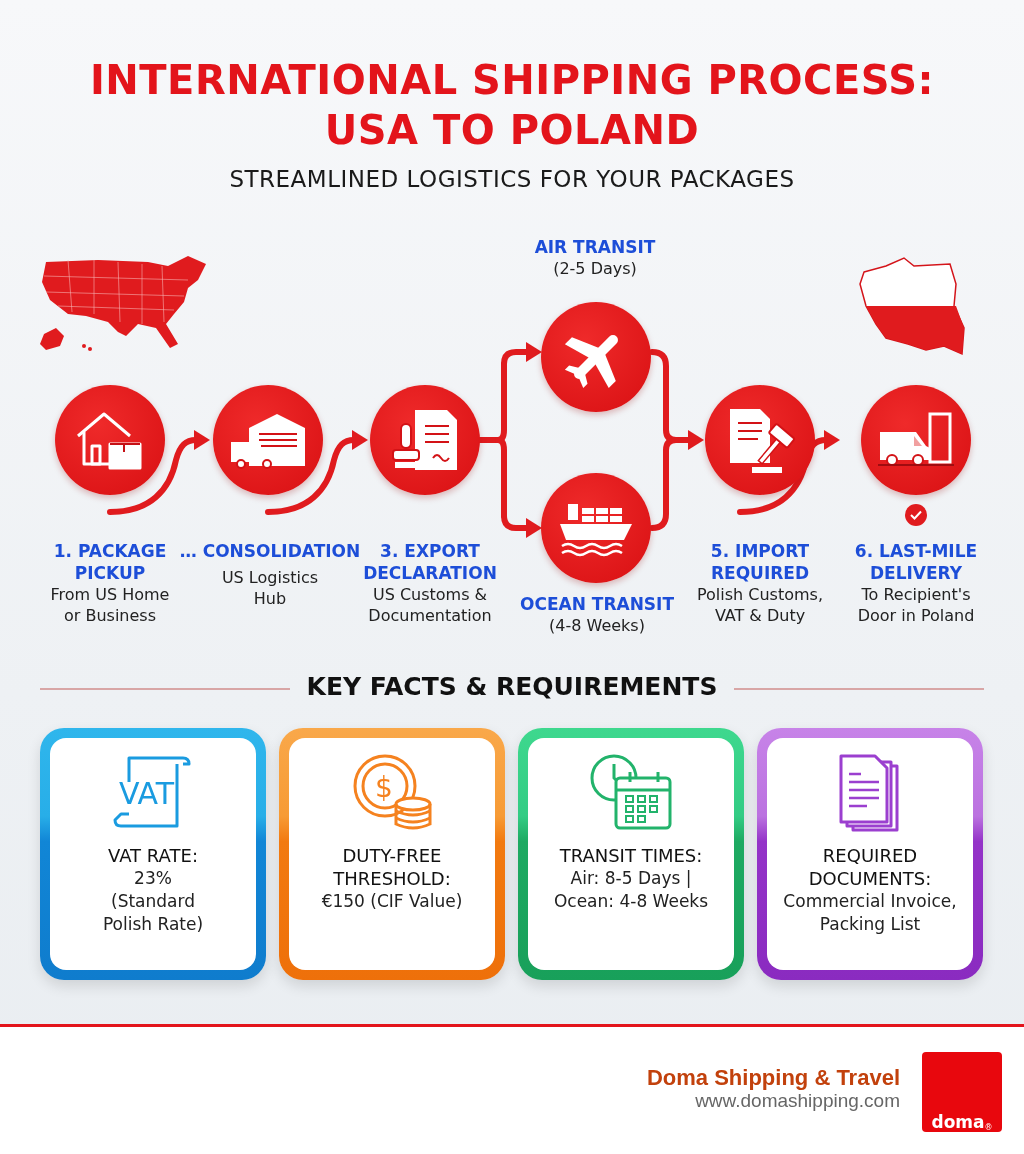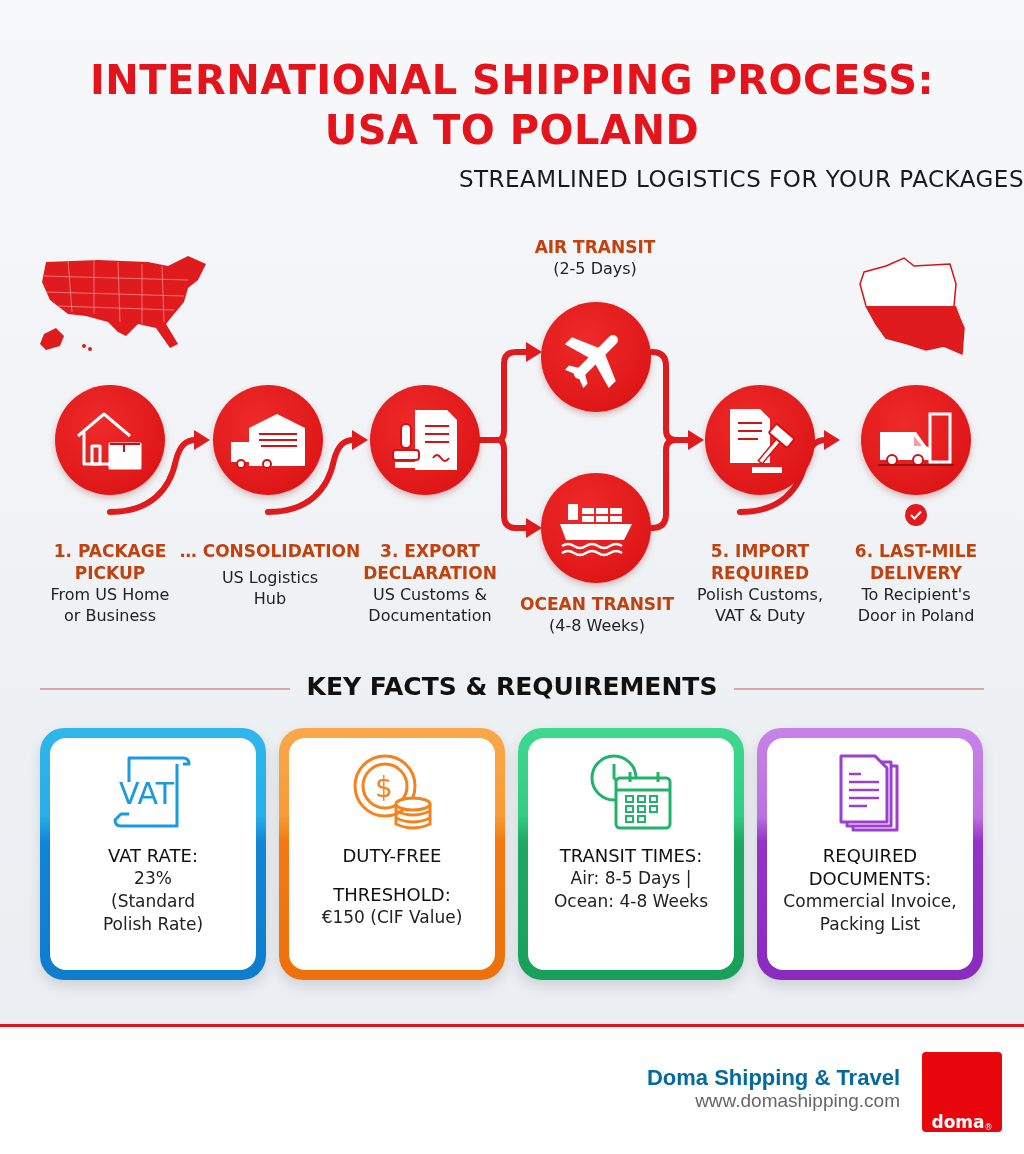--- a/index.html
+++ b/index.html
@@ -1,32 +1,32 @@
 <!DOCTYPE html>
 <html><head>
 <meta charset="utf-8">
 <style>
   *{box-sizing:border-box;margin:0;padding:0}
   html,body{width:1024px;height:1154px;overflow:hidden}
   body{font-family:"DejaVu Sans","Liberation Sans",sans-serif;background:linear-gradient(180deg,#f7f8fa 0%,#eef1f4 60%,#e9edf1 100%);position:relative;color:#111}
   .abs{position:absolute}
   .title{left:0;width:1024px;text-align:center;color:#e3141b;font-weight:bold;font-size:40px;line-height:52px;letter-spacing:0.5px}
-  .subtitle{left:0;top:166px;width:1024px;text-align:right;font-size:23px;color:#1a1a1a;letter-spacing:0.5px}
+  .subtitle{left:0;top:166px;width:1024px;text-align:center;font-size:23px;color:#1a1a1a;letter-spacing:0.5px}
   .circle{width:110px;height:110px;border-radius:50%;background:radial-gradient(circle at 40% 35%,#ef2a2a,#d80f12);box-shadow:0 3px 6px rgba(150,0,0,0.25);display:flex;align-items:center;justify-content:center}
-  .step-title{font-weight:bold;font-size:17px;line-height:22px;text-align:center;color:#c2410c}
+  .step-title{font-weight:bold;font-size:17px;line-height:22px;text-align:center;color:#1d4ed8}
   .step-desc{font-size:16px;line-height:21px;text-align:center;color:#222}
   .divider{height:2px;background:#d8a6a6;top:688px}
   .section-title{left:0;width:1024px;top:672px;text-align:center;font-size:25px;font-weight:bold;color:#111}
   .card{width:226px;height:252px;border-radius:24px;padding:10px;box-shadow:0 6px 14px rgba(0,0,0,0.12)}
   .card-inner{width:100%;height:100%;background:#fff;border-radius:16px;display:flex;flex-direction:column;align-items:center;padding-top:14px}
   .card-title{font-weight:normal;font-size:18px;line-height:23px;text-align:right;margin-top:10px;color:#111}
   .card-text{font-size:17px;line-height:23px;text-align:center;color:#222}
   .footer-line{left:0;top:1024px;width:1024px;height:3px;background:#e3141b}
   .footer{left:0;top:1027px;width:1024px;height:127px;background:#fff}
-  .brand-name{right:124px;top:1065px;font-weight:bold;font-size:22px;color:#0369a1;font-family:"Liberation Sans",sans-serif}
+  .brand-name{right:124px;top:1065px;font-weight:bold;font-size:22px;color:#c2410c;font-family:"Liberation Sans",sans-serif}
   .brand-url{right:124px;top:1090px;font-size:19px;color:#666;font-family:"Liberation Sans",sans-serif}
   .logo{left:922px;top:1052px;width:80px;height:80px;background:#e8070d;border-radius:4px;display:flex;align-items:flex-end;justify-content:center;color:#fff;font-weight:bold;font-size:17px}
 </style>
 </head>
 <body>
 
 <div class="abs title" style="top:54px">INTERNATIONAL SHIPPING PROCESS:</div>
 <div class="abs title" style="top:104px">USA TO POLAND</div>
 <div class="abs subtitle">STREAMLINED LOGISTICS FOR YOUR PACKAGES</div>
 
@@ -237,21 +237,21 @@
         <circle cx="36" cy="34" r="30"></circle>
           <circle cx="36" cy="34" r="22"></circle>
         <ellipse cx="64" cy="52" rx="17" ry="6" fill="#fff"></ellipse>
           <path d="M47 52 L47 72 Q64 80 81 72 L81 52"></path>
         <path d="M47 59 Q64 67 81 59"></path>
           <path d="M47 66 Q64 74 81 66"></path>
       </g>
       <text x="26" y="45" font-family="DejaVu Sans, sans-serif" font-size="28" fill="#f5821f">$</text>
     </svg>
     <div class="card-title">DUTY-FREE</div>
-    <div class="card-title" style="margin-top:16px">THRESHOLD:</div>
+    <div class="card-title" style="margin-top:0">THRESHOLD:</div>
     <div class="card-text">€150 (CIF Value)</div>
   </div>
 </div>
 <div class="abs card" style="left:518px;top:728px;background:linear-gradient(180deg,#3ed88e 0%,#33cc84 35%,#1eaa62 45%,#18a05a 100%)">
   <div class="card-inner">
     <svg width="86" height="82" viewBox="0 0 86 82">
       <g fill="none" stroke="#22b36b" stroke-width="3">
         <circle cx="26" cy="26" r="22" fill="#fff"></circle>
           <path d="M26 12 L26 26 L34 34"></path>
         <rect x="28" y="26" width="54" height="50" rx="4" fill="#fff"></rect>

